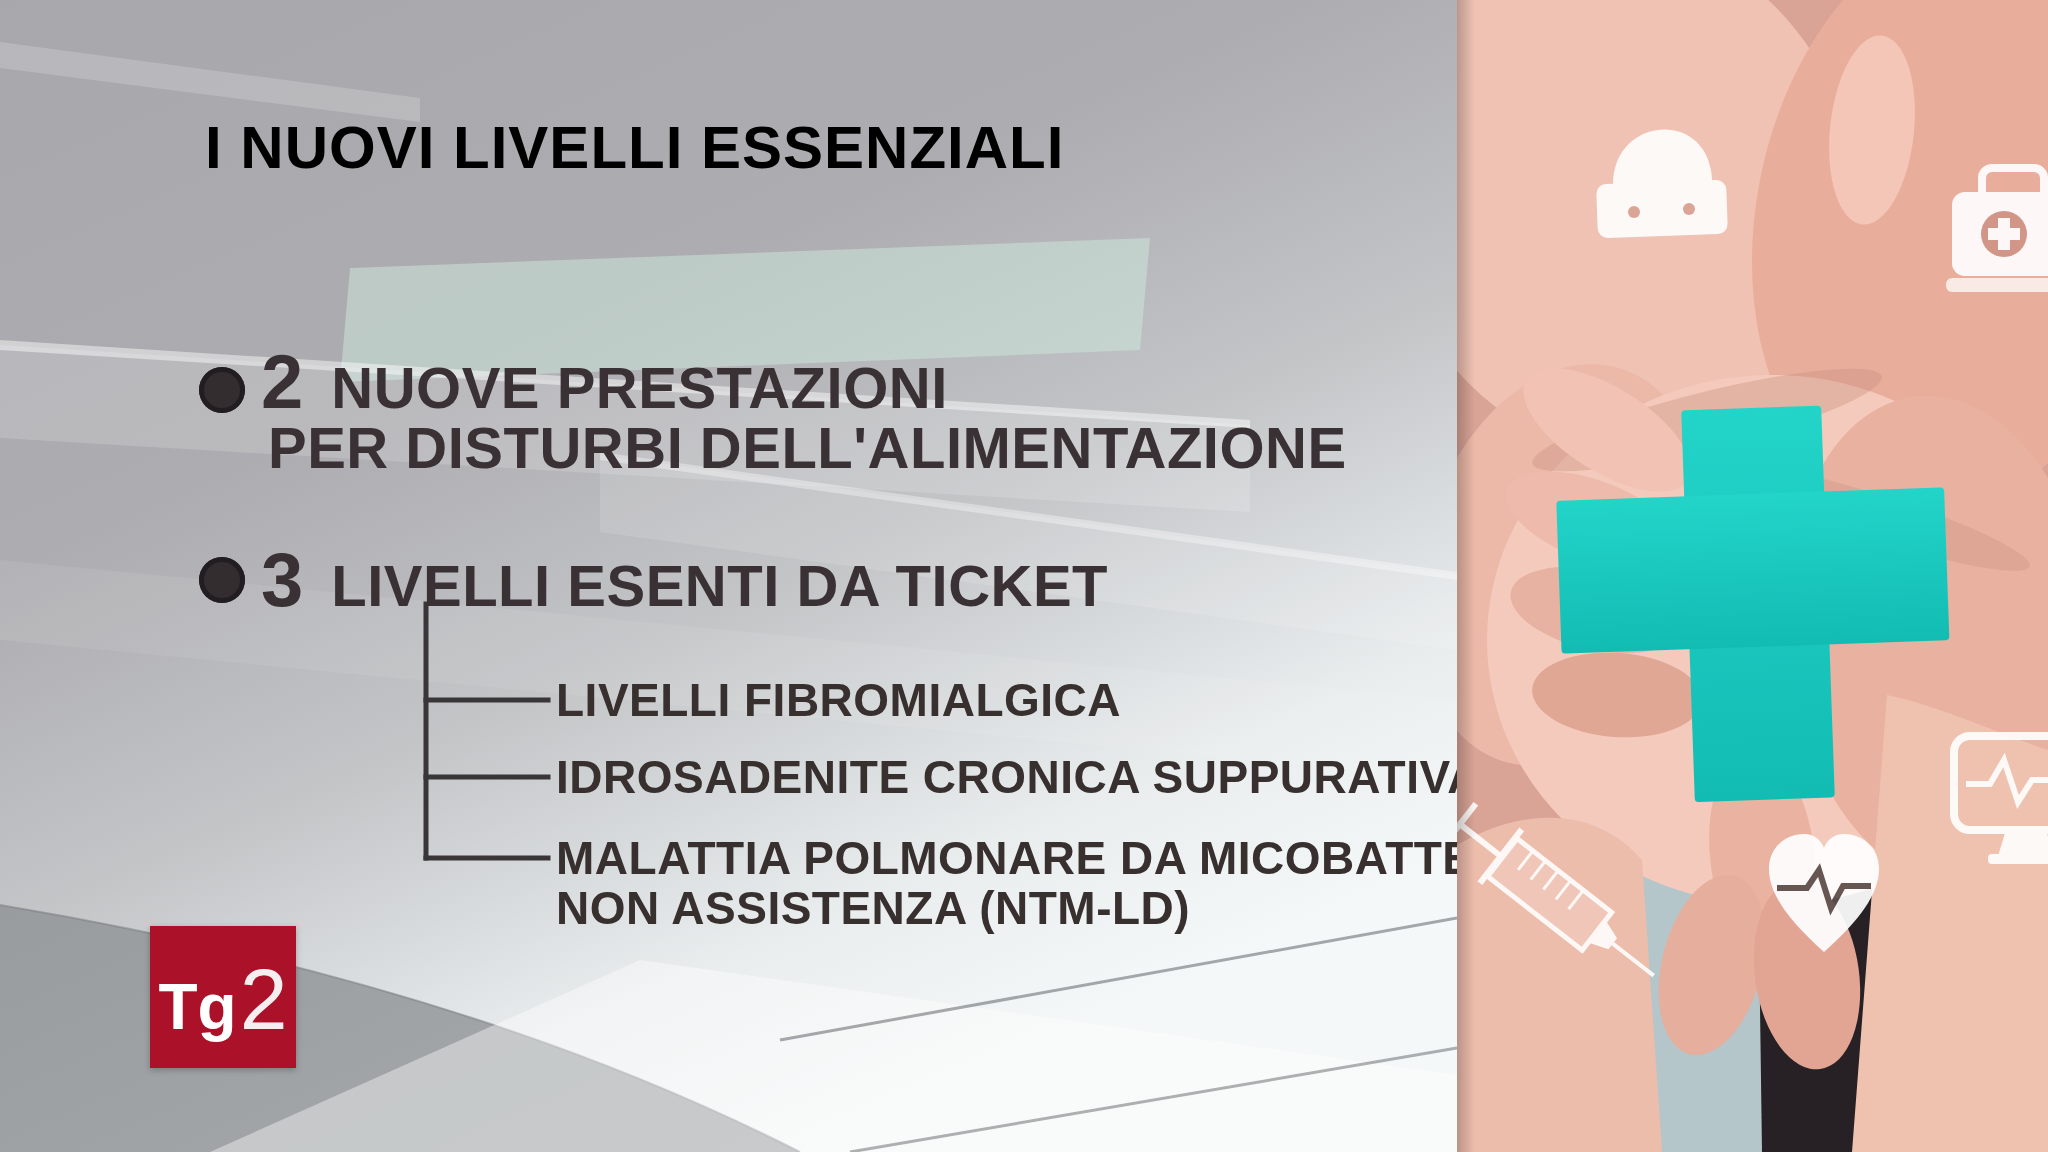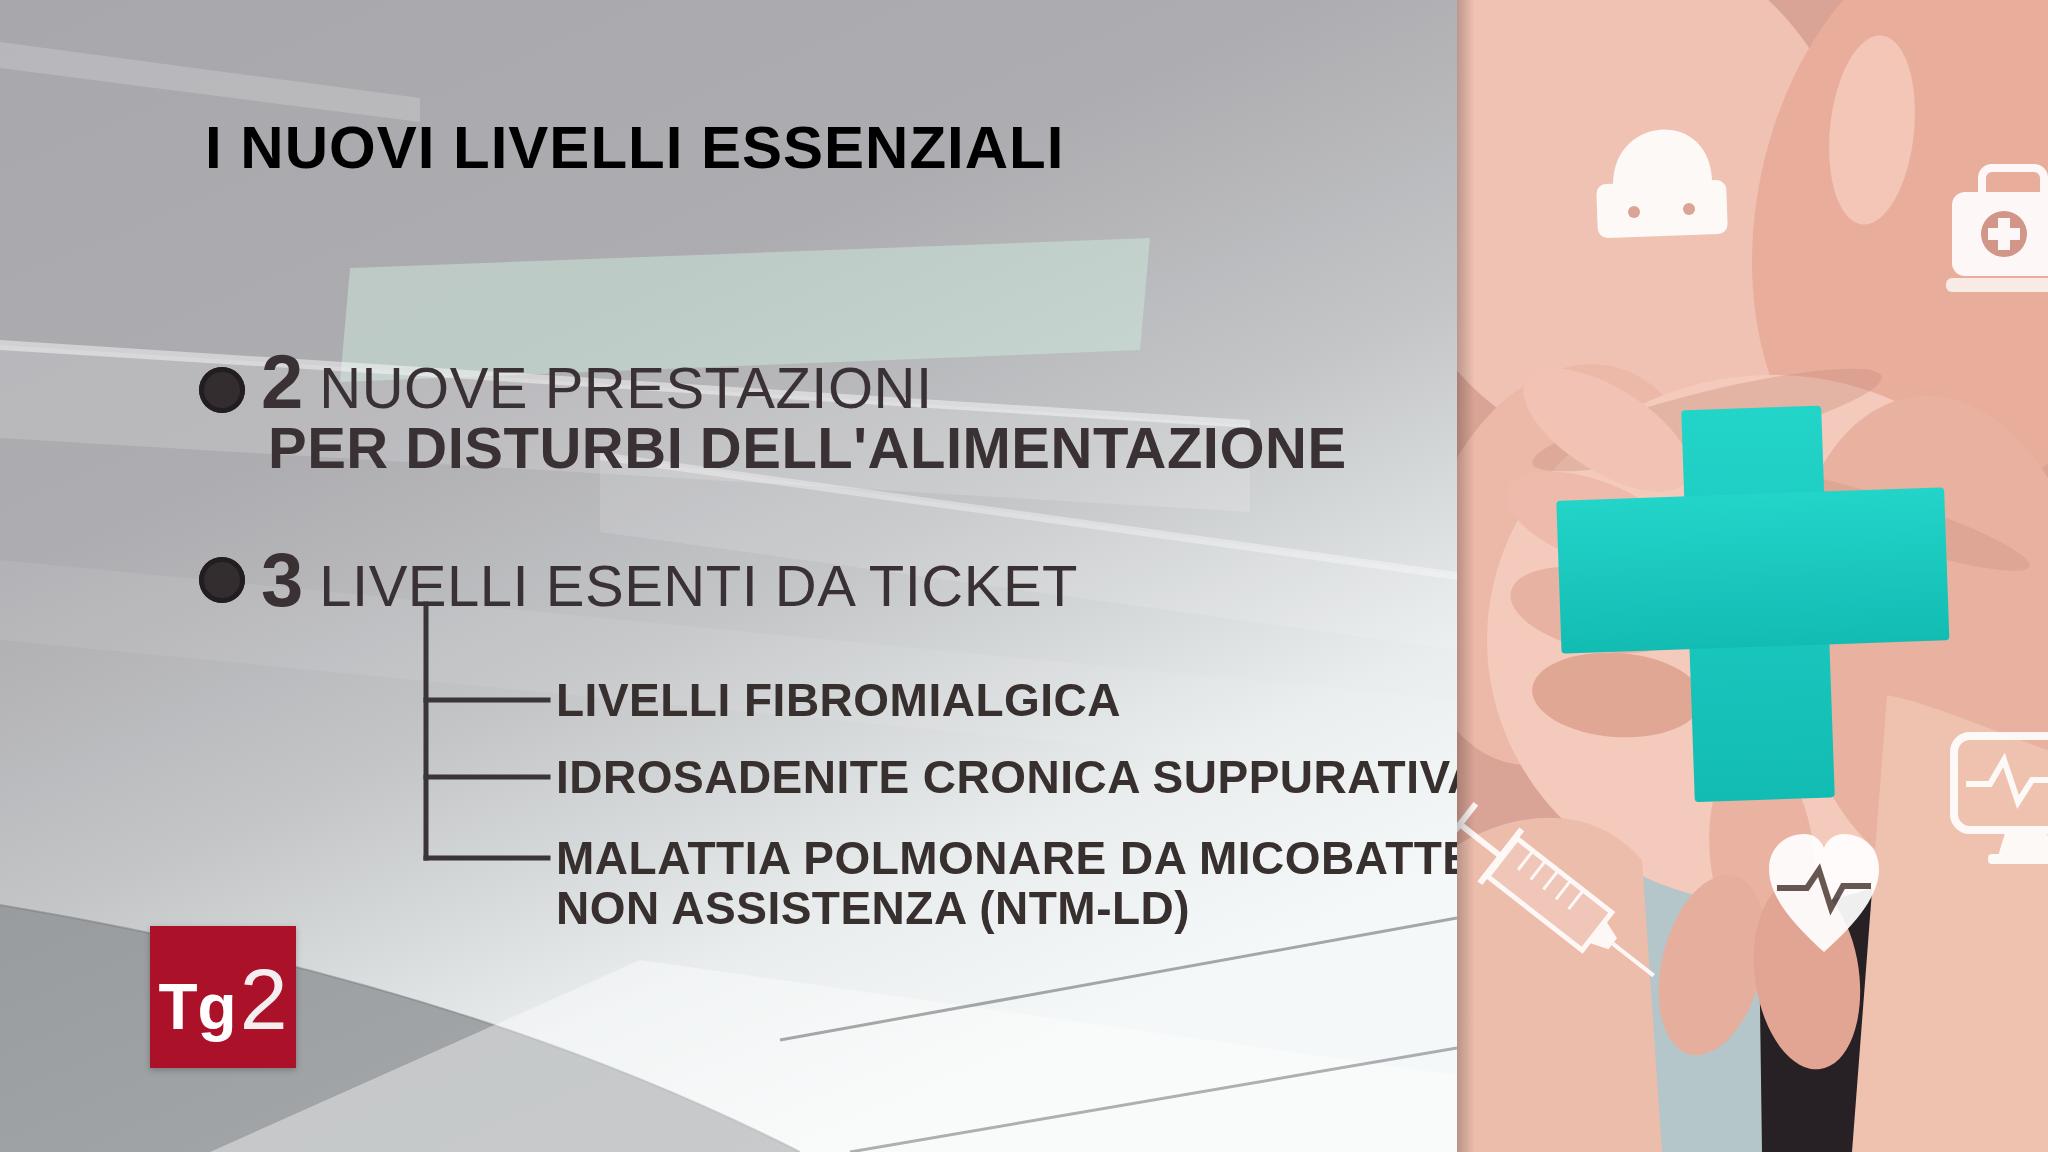--- a/index.html
+++ b/index.html
@@ -20,21 +20,21 @@
     position:absolute; width:46px; height:46px; border-radius:50%;
     background:#332d30; box-shadow: inset 0 0 0 5px #221d20;
   }
   .dot-1 { left:199px; top:367px; }
   .dot-2 { left:199px; top:557px; }
   .bullet-block { position:absolute; color:#3a3134; }
   .bullet-1 { left:261px; top:350px; }
   .bullet-2 { left:261px; top:548px; }
   .bline1 { display:flex; align-items:baseline; height:64px; white-space:nowrap; }
   .bnum  { font-size:76px; font-weight:700; line-height:64px; margin-right:16px; }
-  .btxt  { font-size:58px; font-weight:400; line-height:64px; letter-spacing:0.5px; }
+  .btxt  { font-size:58px; font-weight:700; line-height:64px; letter-spacing:0.5px;margin-left:12px; }
   .bline2 {
     font-size:58px; font-weight:700; line-height:68px;
     letter-spacing:0.5px; padding-left:7px; white-space:nowrap;
   }
   .sub-item {
     position:absolute; left:556px;
     font-size:46px; font-weight:700; line-height:50px;
     color:#37302f; letter-spacing:0.5px; white-space:nowrap;
   }
   .sub-1 { top:675px; }

